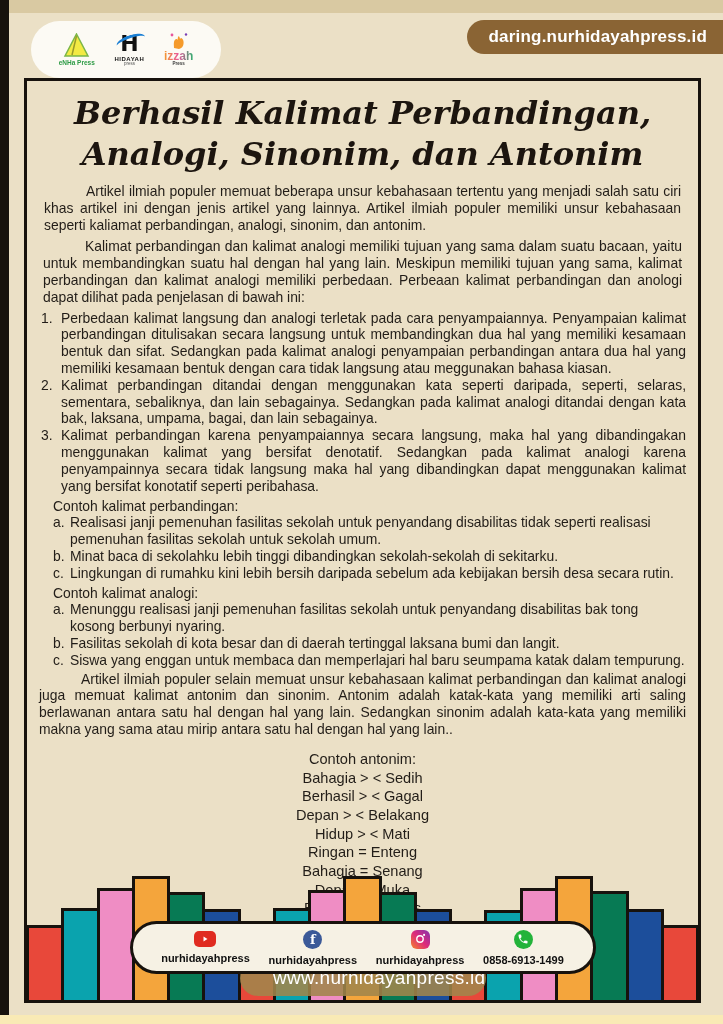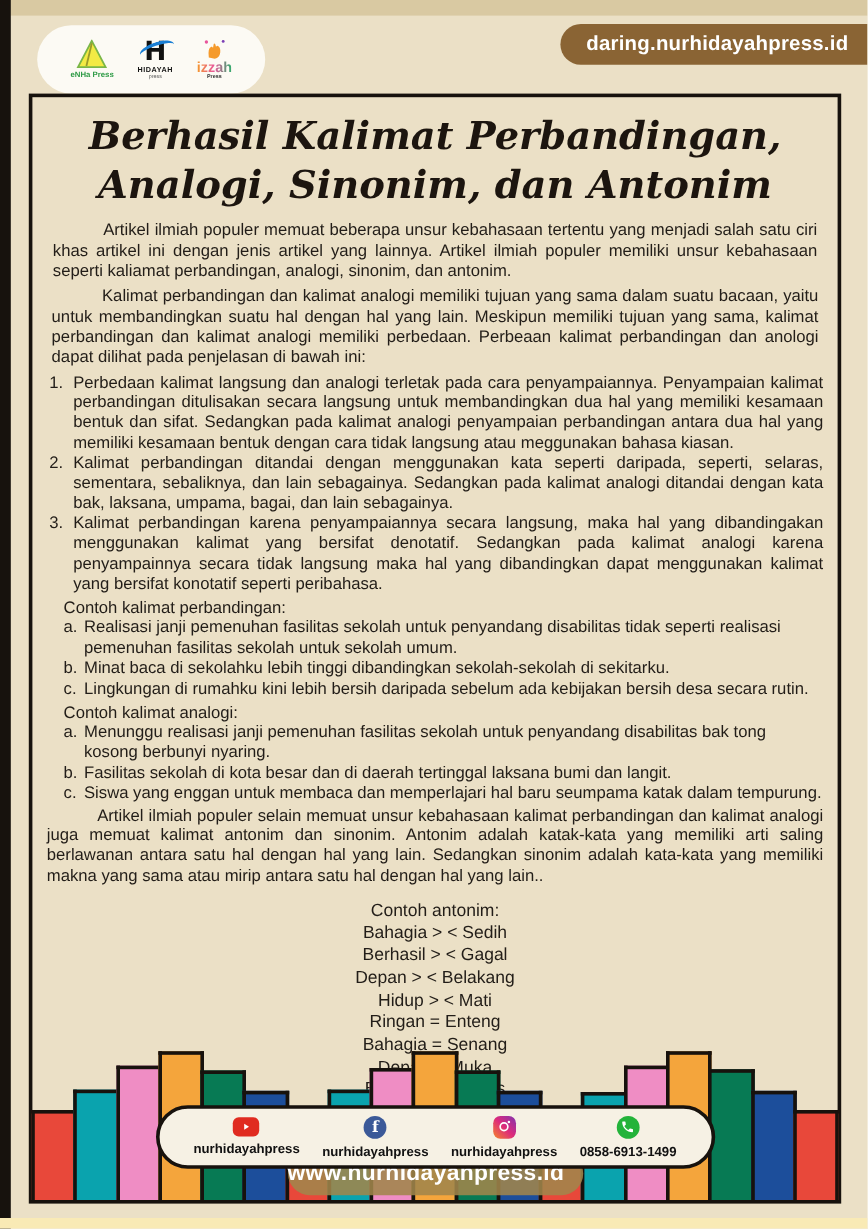--- a/index.html
+++ b/index.html
@@ -49,22 +49,22 @@
       background:#F6F1E4;border:3px solid #17120d;border-radius:27px;display:flex;align-items:center;
       justify-content:space-evenly;z-index:3;padding:0 10px;}
   .soc-item{display:flex;align-items:center;gap:5px;font-size:11px;font-weight:700;color:#111;flex-direction:column;}
   .soc-ic{width:19px;height:19px;display:flex;align-items:center;justify-content:center;flex:none;}
   .yt{width:22px;height:16px;background:#E02B20;border-radius:5px;}
   .fb{background:#3B5998;border-radius:50%;color:#fff;font-family:"DejaVu Serif",serif;
       font-weight:700;font-size:13px;}
   .ig{background:linear-gradient(45deg,#F58529,#DD2A7B,#8134AF);border-radius:6px;}
   .wa{background:#23B33A;border-radius:50%;}
   .site-pill{position:absolute;left:50%;transform:translateX(-50%);bottom:4px;width:246px;height:36px;
-      background:rgba(161,133,75,.88);border-radius:18px;color:#fff;font-weight:700;font-size:19px;
-      display:flex;align-items:center;justify-content:flex-start;z-index:2;letter-spacing:.3px;}
+      background:rgba(161,133,75,.88);border-radius:18px;color:#fff;font-weight:400;font-size:19px;
+      display:flex;align-items:center;justify-content:flex-end;z-index:2;letter-spacing:.3px;}
 </style>
 </head>
 <body>
 
 <div class="page">
   <div class="top-strip"></div>
   <div class="left-strip"></div>
   <div class="bottom-strip"></div>
 
   <div class="logos-pill">

